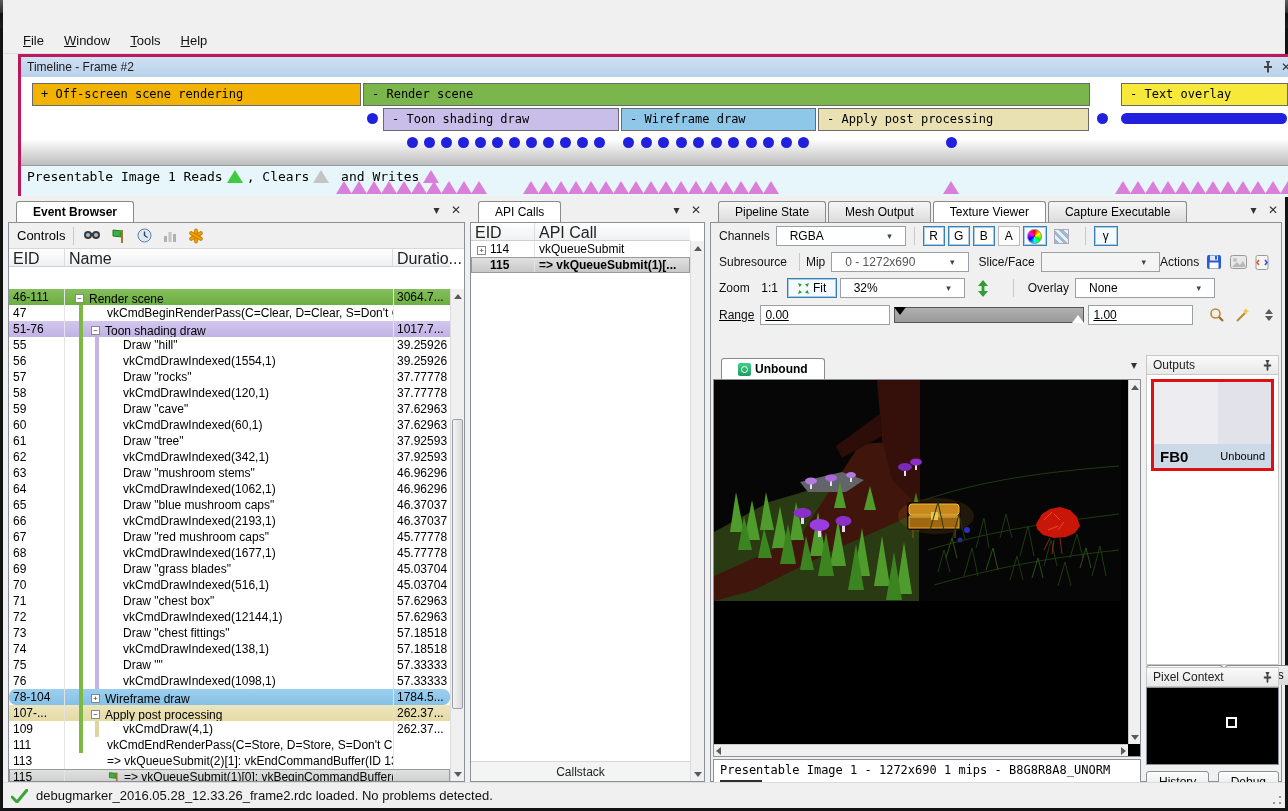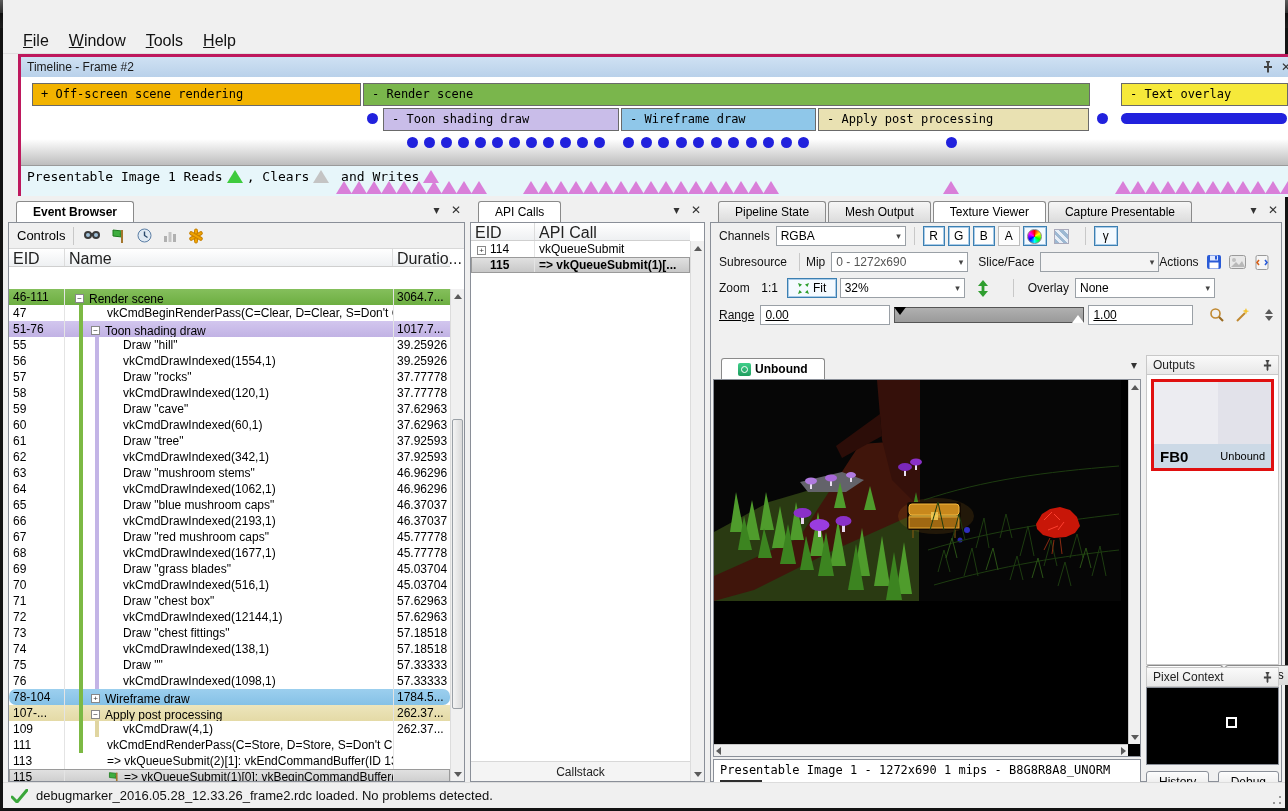--- a/index.html
+++ b/index.html
@@ -15,21 +15,21 @@
   .rd-logo::after { content:""; width:7px; height:7px; border:2px solid #fff; border-radius:50%; }
   .title-text { color:#fff; font-size:12px; text-shadow:0 1px 2px #000; }
   .winbtns { position:absolute; right:8px; top:0; display:flex; }
   .winbtn { width:30px; height:19px; border:1px solid #111; border-top:none; border-radius:0 0 4px 4px;
     background:linear-gradient(#8a8a8a,#4a4a4a 40%,#2a2a2a); color:#fff; font-size:11px; line-height:17px; text-align:center; margin-left:1px; }
   .winbtn.close { width:45px; background:linear-gradient(#f0926f,#c33b1e 40%,#8f2512); font-weight:bold; }
   .maxglyph { display:inline-block; width:8px; height:7px; border:1px solid #fff; border-top:2px solid #fff; margin-top:5px; }
 
   
   .menubar { position:absolute; left:3px; top:28px; width:1282px; height:26px; background:#f0f0f0; display:flex; align-items:center; padding-left:10px; border-bottom:1px solid #e0e0e0;}
-  .menu-item { font-size:16px; color:#111; padding:3px 10px; }
+  .menu-item { font-size:13px; color:#111; padding:3px 10px; }
 
   
   .timeline { position:absolute; left:18px; top:54px; width:1282px; height:142px; border:3px solid #be185d; background:#fff; }
   .tl-header { height:20px; background:linear-gradient(#cfe1f3,#b9d1ea); display:flex; align-items:center; padding:0 6px; font-size:12px; color:#1a1a1a; }
   .tl-header .sp { flex:1; }
   .hdr-glyph { color:#333; font-size:12px; margin-left:8px; }
   .tl-body { position:relative; height:88px; background:linear-gradient(180deg,#ffffff 0 62px,#bdbdbd 88px); overflow:hidden; }
   .tl-bar { position:absolute; height:23px; line-height:21px; font-family:"DejaVu Sans Mono","Liberation Mono",monospace;
     font-size:12px; color:#000; padding-left:8px; border:1px solid #6a6a6a; white-space:nowrap; overflow:hidden; }
   .tlc-orange { background:#f2b300; } .tlc-green { background:#7ab64c; }
@@ -89,21 +89,21 @@
   
   .callstack { position:absolute; bottom:0; left:0; right:14px; height:20px; text-align:center; font-size:12px; color:#222; background:#f4f4f4; border-top:1px solid #d8d8d8; line-height:20px;}
   .apirow { display:flex; height:16px; font-size:12px; line-height:16px; }
   .apirow .c-eid { width:64px; flex:none; padding-left:6px; border-right:1px solid #e4e4e4;}
   .apirow.sel { background:linear-gradient(#e2e2e2,#c6c6c6); outline:1px solid #9a9a9a; outline-offset:-1px; font-weight:bold; }
 
   
   .tv-toolbars { position:absolute; left:0; right:0; top:22px; height:110px; background:#f0f0f0; font-size:12px; }
   .tvrow { display:flex; align-items:center; height:26px; padding-left:8px; }
   .lbl { margin-right:6px; color:#111; }
-  .combo { background:#fff; border:1px solid #9aa0a6; height:20px; display:inline-flex; align-items:center; padding:0 4px; position:relative; }
+  .combo { background:#fff; border:1px solid #9aa0a6; height:20px; display:inline-flex; align-items:center; padding:0 13px; position:relative; }
   .combo .cval { flex:1; overflow:hidden; white-space:nowrap; }
   .combo .carr { margin-left:6px; font-size:9px; color:#444; }
   .chanbtn { width:22px; height:20px; border:1px solid #bbb; background:#fdfdfd; text-align:center; line-height:18px; margin-right:3px; font-size:12px; }
   .chanbtn.on { border:1px solid #3c7fb1; box-shadow:0 0 0 1px #a8cbe8 inset; }
   .iconbtn { width:24px; height:20px; border:1px solid transparent; display:inline-flex; align-items:center; justify-content:center; margin-right:3px; }
   .iconbtn.on { border:1px solid #3c7fb1; box-shadow:0 0 0 1px #a8cbe8 inset; background:#f4faff; }
   .cwheel { width:15px; height:15px; border-radius:50%; background:conic-gradient(#f00,#ff0,#0f0,#0ff,#00f,#f0f,#f00); border:1px solid #888; }
   .checker { width:15px; height:15px; background:repeating-linear-gradient(45deg,#9db8d2 0 3px,#e8eef6 3px 6px); border:1px solid #aab; }
   .rangetrack { position:relative; height:16px; background:linear-gradient(#b0b0b0,#9a9a9a); border:1px solid #555; flex:none; }
   .rmark-b { position:absolute; left:-1px; top:-1px; width:0; height:0; border-left:6px solid transparent; border-right:6px solid transparent; border-top:8px solid #000; }
@@ -584,21 +584,21 @@
             </div>
         </div>
       </div>
     </div>
 
     <div style="position:absolute;left:707px;top:4px;width:572px;height:582px;">
       <div class="ptabrow" id="rp-tabs">
         <div class="ptab" style="margin-left: 8px;">Pipeline State</div>
           <div class="ptab">Mesh Output</div>
           <div class="ptab active">Texture Viewer</div>
-          <div class="ptab">Capture Presentable</div>
+          <div class="ptab">Capture Executable</div>
           <div class="tabctl">
           <span>▾</span>
           <span>✕</span>
         </div>
       </div>
       <div class="panelbox" style="width:572px;height:560px;top:22px;background:#f0f0f0;">
 
         <div class="tv-toolbars" style="top:0;">
           <div class="tvrow">
             <span class="lbl">Channels</span>

